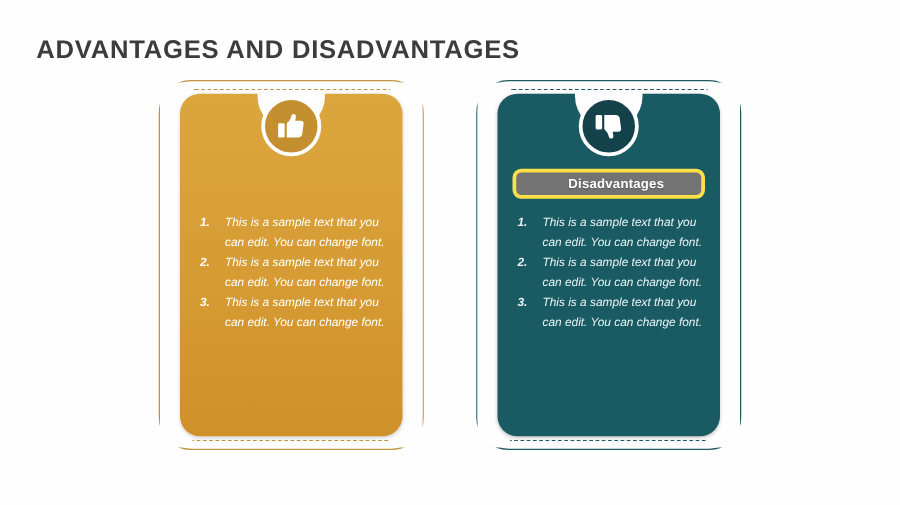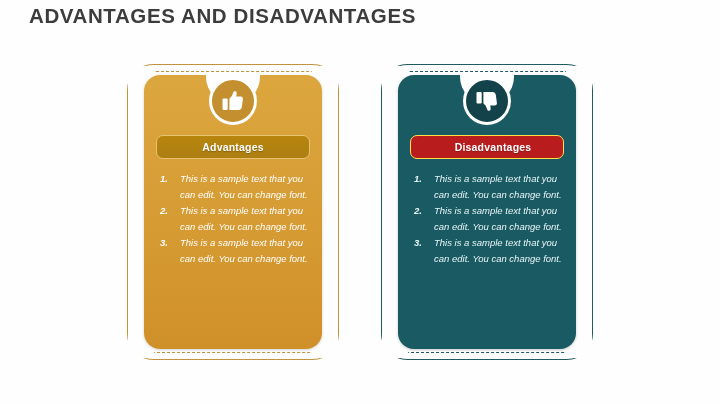--- a/index.html
+++ b/index.html
@@ -16,21 +16,21 @@
     position: relative;
     width: 720px;
     height: 404px;
     background: #FEFEFE;
   }
 
   
   #slide-title {
     position: absolute;
     left: 29px;
-    top: 4px;
+    top: 28px;
     font-size: 20.5px;
     font-weight: bold;
     letter-spacing: 0.6px;
     color: #3C3C3C;
     white-space: nowrap;
   }
 
   
   .columns {
     position: absolute;
@@ -155,22 +155,22 @@
     display: flex;
     align-items: center;
     justify-content: center;
     z-index: 7;
   }
   .column.adv .header-pill {
     background: linear-gradient(180deg,#B8860D 0%, #AD7E12 100%);
     border: 1px solid #E7C273;
   }
   .column.dis .header-pill {
-    background: #b91c1c;
-    border: 1px solid #fde047;
+    background: #737373;
+    border: 3px solid #fde047;
     padding-left: 12px;
   }
   .header-pill .label {
     font-size: 10.5px;
     font-weight: bold;
     color: #FFFFFF;
     letter-spacing: 0.2px;
     text-shadow: 0 1px 1px rgba(0,0,0,0.25);
   }
 
@@ -230,23 +230,20 @@
 
         <div class="notch"></div>
 
         <div class="icon-badge">
           <svg viewBox="0 0 24 24" aria-hidden="true">
             <rect x="1.5" y="9.5" width="5.2" height="11.5" rx="1.1" fill="#FFFFFF"></rect>
             <path d="M8.4 21V10.2c0-.5.2-.9.6-1.2 1.1-.9 2-2.1 2.5-3.5l.7-2.1c.3-.9 1.2-1.4 2.1-1.2.9.2 1.5 1.1 1.4 2L15.2 7.6h4.6c1.3 0 2.3 1.1 2.1 2.4l-1.1 8.2c-.2 1.6-1.6 2.8-3.2 2.8H8.4z" fill="#FFFFFF"></path>
           </svg>
         </div>
 
-        <div class="header-pill">
-          <span class="label">Advantages</span>
-        </div>
 
         <div class="bullets">
 
           <div class="bullet-row">
             <span class="bullet-num">1.</span>
             <span class="bullet-text">This is a sample text that you can edit. You can change font.</span>
           </div>
 
           <div class="bullet-row">
             <span class="bullet-num">2.</span>

